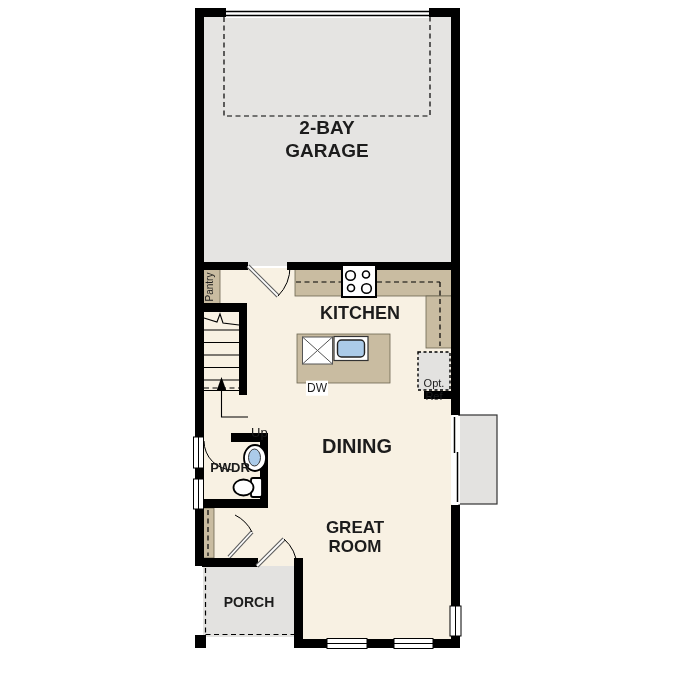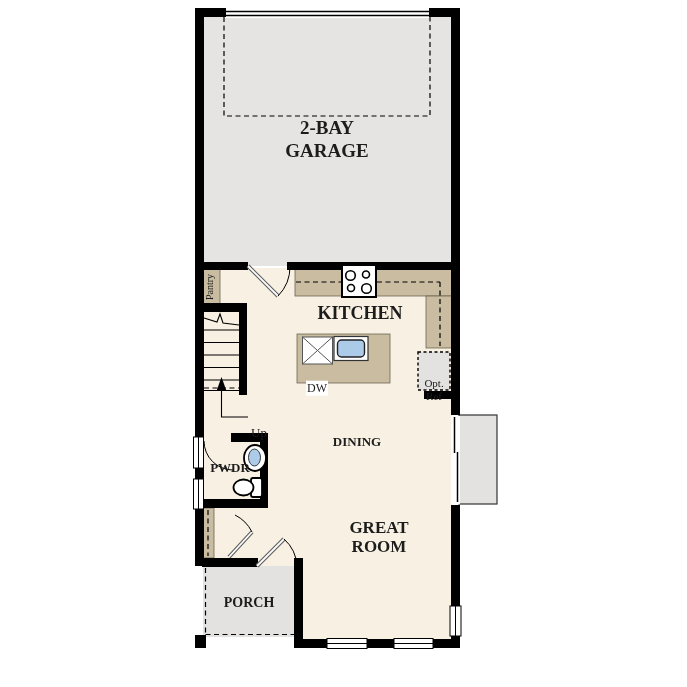--- a/index.html
+++ b/index.html
@@ -8,42 +8,42 @@
     --main-floor:#f8f1e3;
     --counter:#c9bca1;
     --porch-floor:#e3e2e0;
     --sink-water:#abcbe9;
     --background:#ffffff;
     --ink:#1c1c1c;
   }
   html,body{margin:0;padding:0;background:var(--background);}
   #canvas{
     position:relative;width:687px;height:687px;background:var(--background);
-    font-family:Liberation Serif, serif;color:var(--ink);overflow:hidden;
+    font-family:Liberation Sans, sans-serif;color:var(--ink);overflow:hidden;
   }
   #linework{position:absolute;left:0;top:0;}
   .wall{fill:var(--wall);}
   .floor-garage{fill:var(--garage-floor);}
   .floor-main{fill:var(--main-floor);}
   .floor-porch{fill:var(--porch-floor);}
   .counter{fill:var(--counter);stroke:#6b6552;stroke-width:0.8;}
   .thin{fill:none;stroke:#000;stroke-width:1.1;}
   .dashedline{fill:none;stroke:#000;stroke-width:1.2;stroke-dasharray:5 3.5;}
   .fixture{fill:#fff;stroke:#000;stroke-width:1.8;}
   .window{fill:#fff;stroke:#000;stroke-width:1;}
   .leaf-outer{fill:none;stroke:#5e5e5e;stroke-width:4;}
   .leaf-inner{fill:none;stroke:#fff;stroke-width:1.8;}
   .swing{fill:none;stroke:#000;stroke-width:1;}
   .grayfill{fill:var(--porch-floor);}
   .label{position:absolute;font-weight:bold;color:var(--ink);text-align:center;white-space:nowrap;line-height:1.22;}
   .label.light{font-weight:normal;}
   .cx{transform:translateX(-50%);}
   .lbl-garage{font-size:19px;}
   .lbl-kitchen{font-size:18px;}
-  .lbl-dining{font-size:13px;text-align:center;}
+  .lbl-dining{font-size:20px;text-align:center;}
   .lbl-great{font-size:17px;line-height:1.12;}
   .lbl-porch{font-size:14px;}
   .lbl-pwdr{font-size:13px;}
   .lbl-up{font-size:13px;}
   .lbl-dw{font-size:12px;background:#fff;padding:0 1px;transform:translate(-50%,-50%);}
   .lbl-optref{font-size:11px;line-height:1.18;}
   .lbl-pantry{font-size:10px;transform:translate(-50%,-50%) rotate(-90deg);}
   .lbl-title{font-size:21px;}
 </style>
 </head>
@@ -165,21 +165,21 @@
 
   <div class="label lbl-garage cx" style="left:327px;top:116px;">
     <div>2-BAY</div>
     <div>GARAGE</div>
   </div>
 
   <div class="label lbl-kitchen cx" style="left:360px;top:303px;">KITCHEN</div>
 
   <div class="label lbl-dining cx" style="left:357px;top:434px;">DINING</div>
 
-  <div class="label lbl-great cx" style="left:379px;top:518px;">
+  <div class="label lbl-great cx" style="left:355px;top:518px;">
     <div>GREAT</div>
     <div>ROOM</div>
   </div>
 
   <div class="label lbl-porch cx" style="left:249px;top:594px;">PORCH</div>
 
   <div class="label lbl-pwdr cx" style="left:230px;top:460px;">PWDR</div>
 
   <div class="label light lbl-pantry" style="left:210px;top:287px;">Pantry</div>
 

